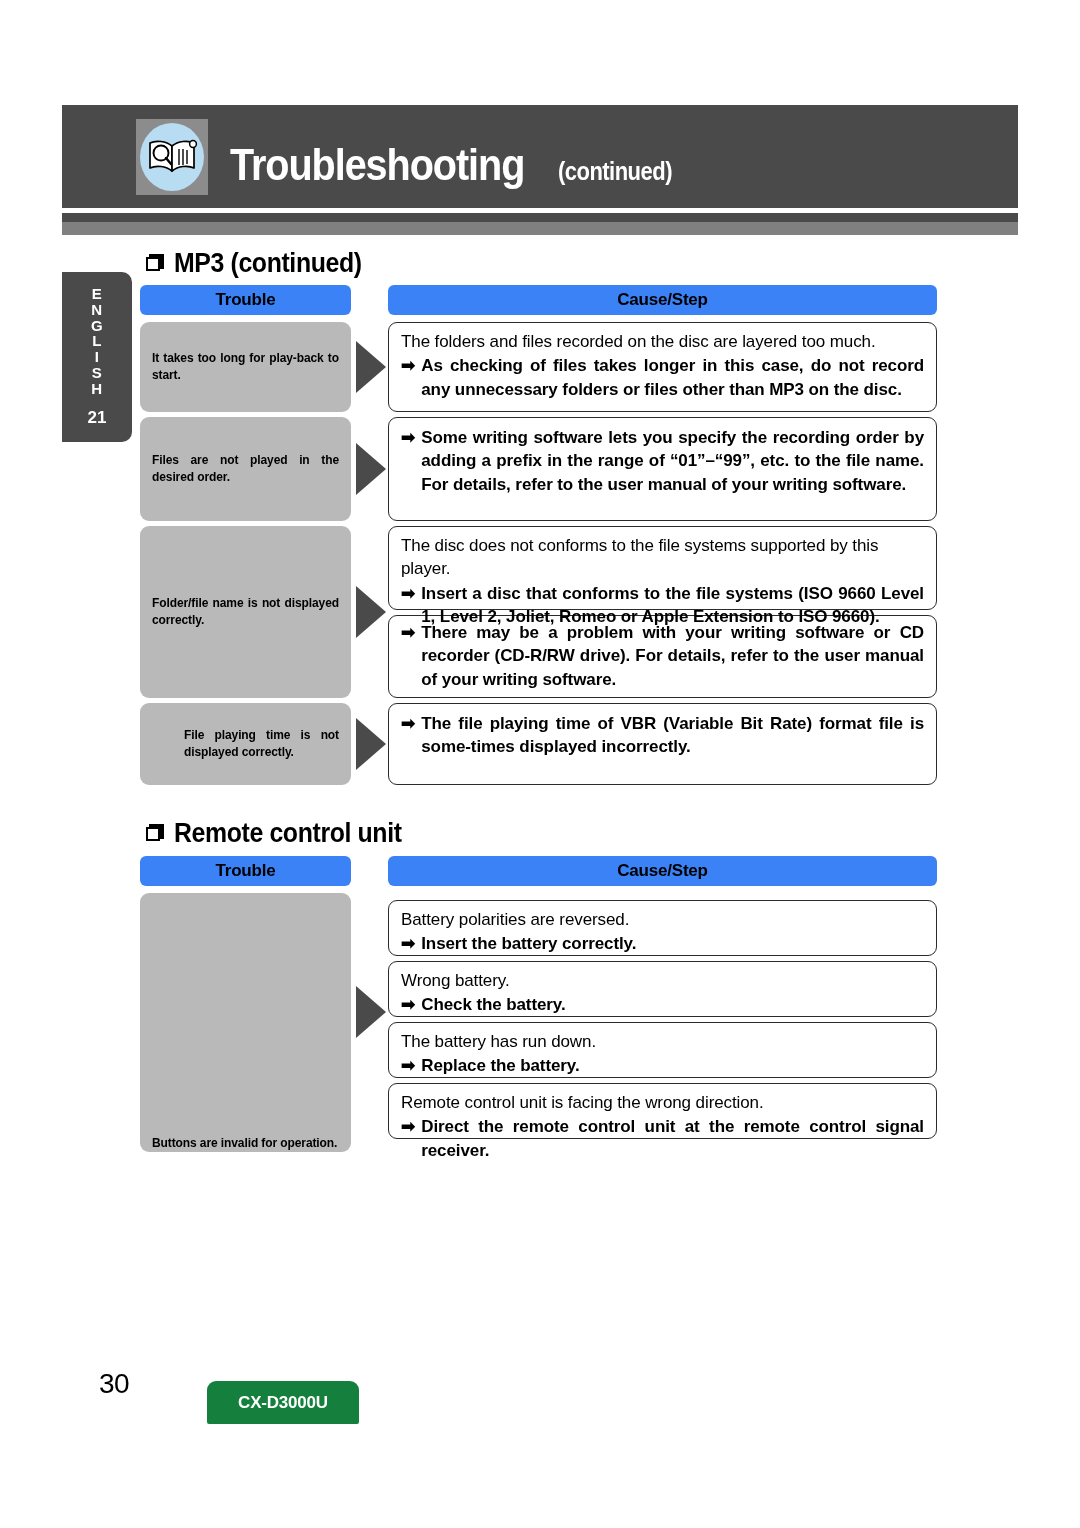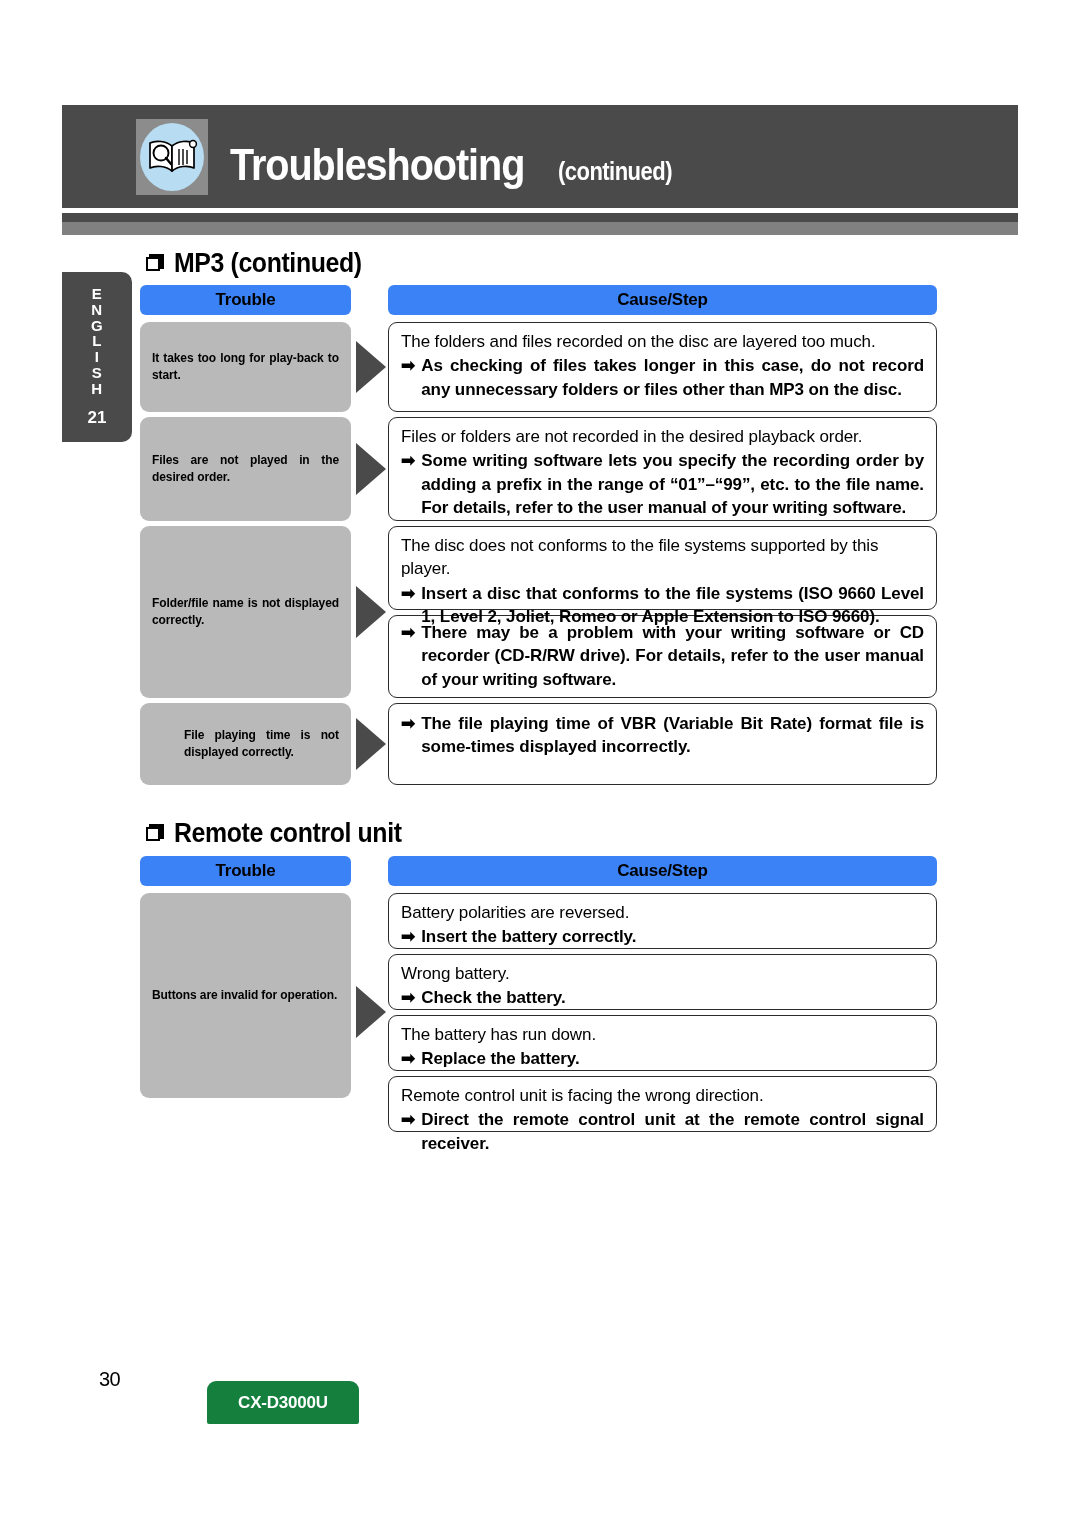--- a/index.html
+++ b/index.html
@@ -247,21 +247,21 @@
     text-align: justify;
     text-align-last: left;
     letter-spacing: -0.1px;
   }
 
   
   .page-num {
     position: absolute;
     left: 99px;
     top: 1368px;
-    font-size: 20px;
+    font-size: 28px;
     letter-spacing: -0.5px;
   }
   .model-badge {
     position: absolute;
     left: 207px;
     top: 1381px;
     width: 152px;
     height: 43px;
     background: #15803d;
     border-radius: 9px 9px 2px 2px;
@@ -345,21 +345,20 @@
     </div>
   </div>
 
   <div class="row" style="height:104px; margin-top:5px;">
     <div class="trouble-cell" style="top:0; height:104px;">
       <span class="tc-text">Files are not played in the desired order.</span>
     </div>
     <div class="arrow-tri" style="top:26px;"></div>
     <div class="cause-stack" style="top:0;">
       <div class="cause-box" style="height:104px;">
-        <div class="cause-cause">Files or folders are not recorded in the desired playback order.</div>
         <div class="cause-step">
           <span class="arw">➡</span>
           <span class="stp">Some writing software lets you specify the recording order by adding a prefix in the range of “01”–“99”, etc. to the file name. For details, refer to the user manual of your writing software.</span>
         </div>
       </div>
     </div>
   </div>
 
   <div class="row" style="height:172px; margin-top:5px;">
     <div class="trouble-cell" style="top:0; height:172px;">
@@ -405,25 +404,25 @@
 </div>
 
 <div class="tbl" style="left:140px; top:856px; width:797px;">
 
   <div class="col-head-row">
     <div class="col-head trouble">Trouble</div>
     <div class="col-head cause">Cause/Step</div>
   </div>
 
   <div class="row" style="height:238px; margin-top:7px;">
-    <div class="trouble-cell" style="top:0; height:205px;">
+    <div class="trouble-cell" style="top:0; height:259px;justify-content:flex-end;">
       <span class="tc-text">Buttons are invalid for operation.</span>
     </div>
     <div class="arrow-tri" style="top:93px;"></div>
-    <div class="cause-stack" style="top:0;">
+    <div class="cause-stack" style="top:7px;">
       <div class="cause-box" style="height:56px;">
         <div class="cause-cause">Battery polarities are reversed.</div>
         <div class="cause-step">
           <span class="arw">➡</span>
           <span class="stp">Insert the battery correctly.</span>
         </div>
       </div>
       <div class="cause-box" style="height:56px;">
         <div class="cause-cause">Wrong battery.</div>
         <div class="cause-step">

